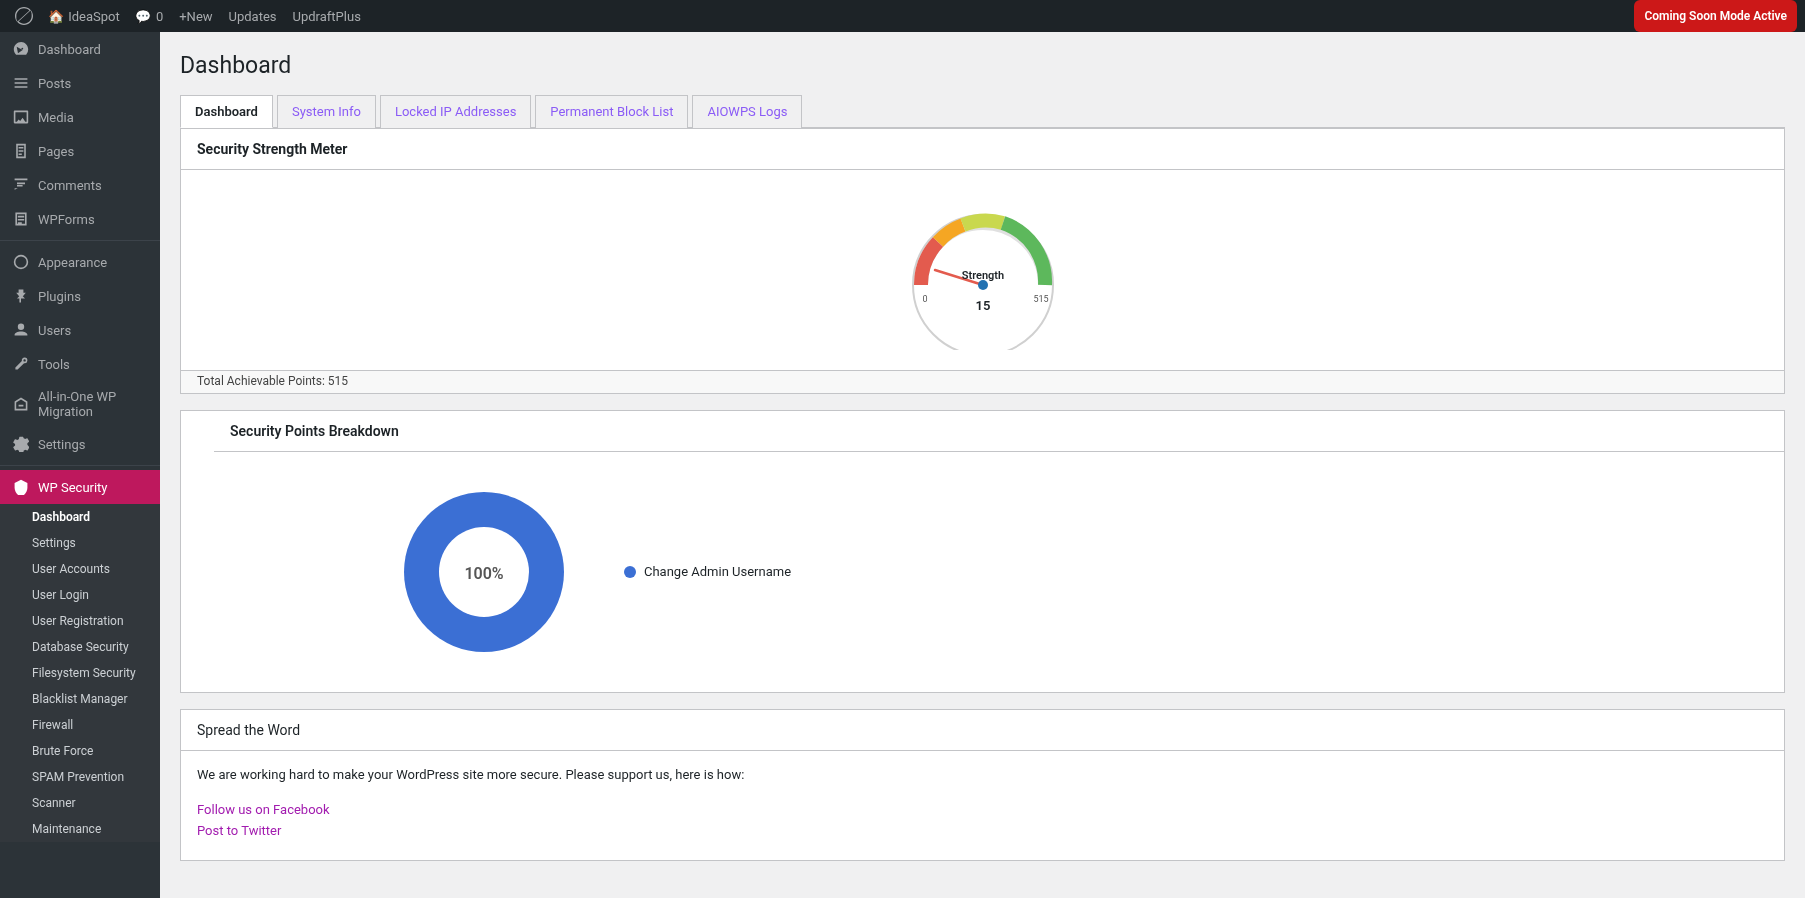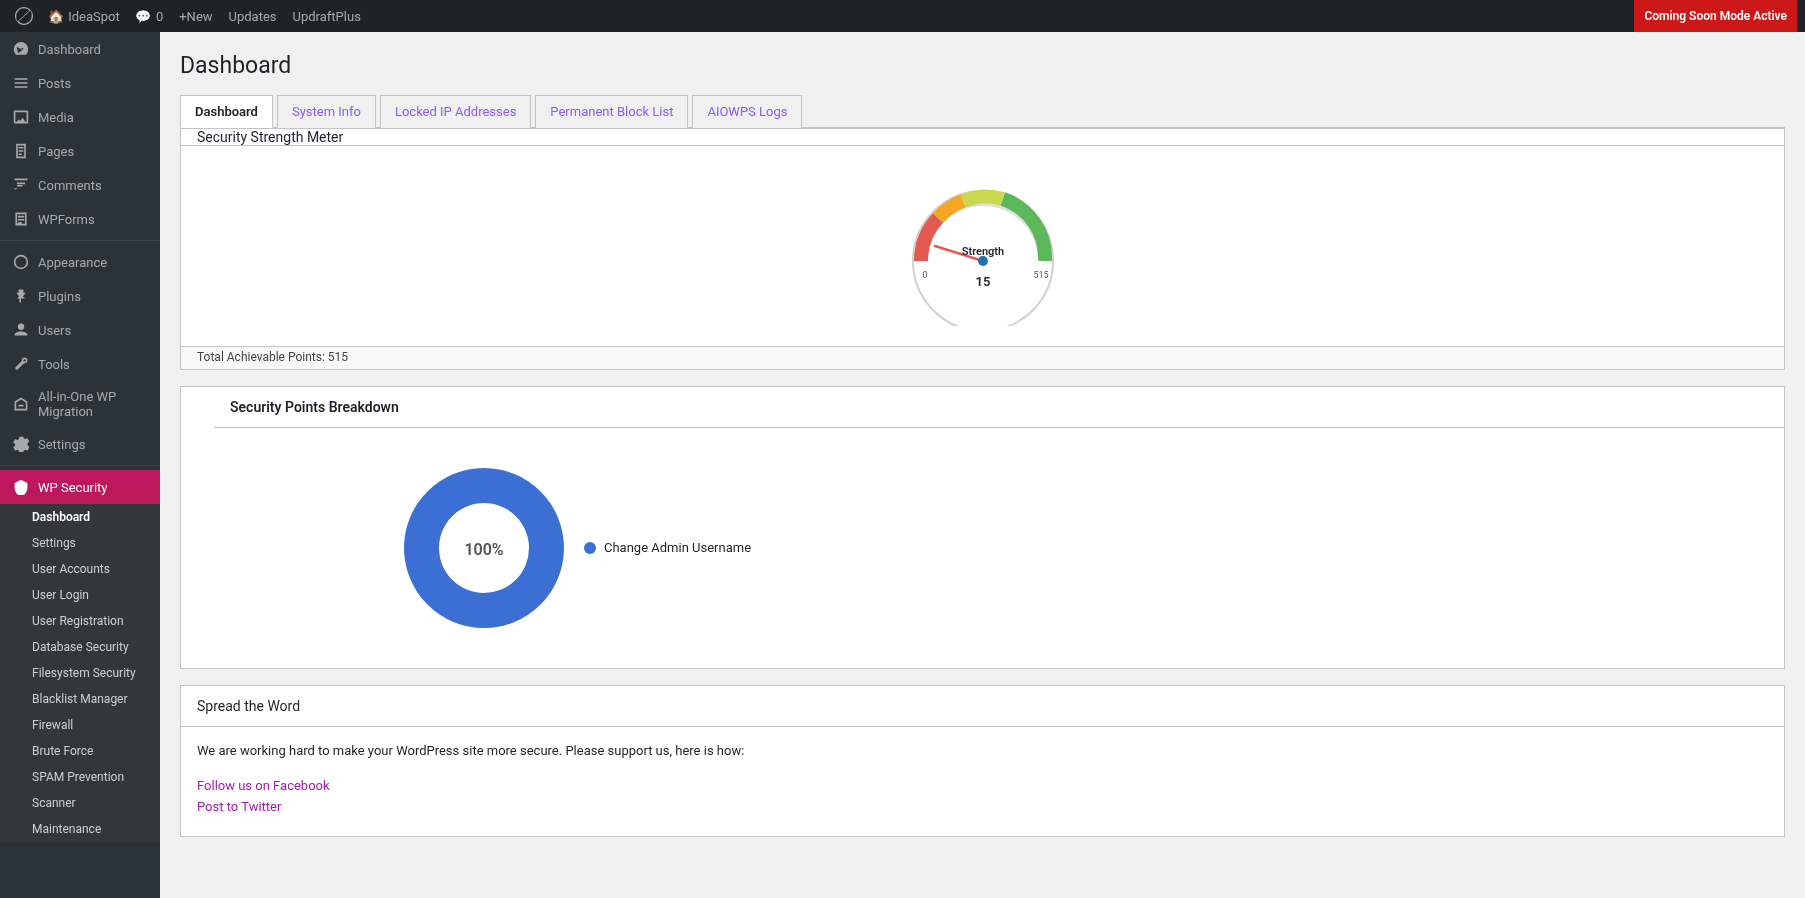--- a/index.html
+++ b/index.html
@@ -18,21 +18,21 @@
       top: 0; left: 0; right: 0;
       z-index: 9999;
       flex-shrink: 0;
     }
     .adminbar-logo { width: 32px; height: 32px; display: flex; align-items: center; justify-content: center; }
     .adminbar-logo svg { fill: #a7aaad; }
     .adminbar-item { padding: 0 8px; height: 32px; display: flex; align-items: center; color: #a7aaad; font-size: 13px; cursor: pointer; }
     .adminbar-site { color: #a7aaad; display: flex; align-items: center; gap: 4px; }
     .adminbar-comments { display: flex; align-items: center; gap: 4px; }
     .adminbar-right { margin-left: auto; }
-    .coming-soon-badge { background: #cc1818; color: #fff; padding: 4px 10px; font-size: 12px; font-weight: 600; height: 32px; display: flex; align-items: center; }
+    .coming-soon-badge { background: #cc1818; color: #fff; padding: 4px 10px; font-size: 12px; font-weight: 600; height: 32px; display: flex; align-items: center; border-radius: 6px; }
 
     
     #wp-wrap { display: flex; margin-top: 32px; height: calc(100vh - 32px); }
 
     
     #adminmenuback { width: 160px; background: #2c3338; flex-shrink: 0; overflow-y: auto; }
     #adminmenu { list-style: none; }
     .menu-item { display: flex; align-items: center; gap: 8px; padding: 8px 12px; color: #a7aaad; cursor: pointer; font-size: 13px; position: relative; }
     .menu-item.current { background: #be185d; color: #fff; }
     .menu-item .menu-icon { width: 18px; height: 18px; display: flex; align-items: center; justify-content: center; flex-shrink: 0; }
@@ -51,31 +51,31 @@
 
     h1.wp-heading { font-size: 23px; font-weight: 400; color: #1d2327; margin-bottom: 16px; }
 
     
     .nav-tab-wrapper { border-bottom: 1px solid #c3c4c7; margin-bottom: 0; display: flex; gap: 0; }
     .nav-tab { padding: 8px 14px; font-size: 13px; cursor: pointer; border: 1px solid #c3c4c7; border-bottom: none; background: #f0f0f1; color: #8b5cf6; margin-right: 4px; margin-bottom: -1px; }
     .nav-tab.nav-tab-active { background: #fff; border-bottom: 1px solid #fff; color: #1d2327; font-weight: 600; }
 
     
     .strength-meter-section { background: #fff; border: 1px solid #c3c4c7; }
-    .strength-meter-header { padding: 0 16px; border-bottom: 1px solid #c3c4c7; font-size: 14px; font-weight: 400; }
+    .strength-meter-header { padding: 12px 16px; border-bottom: 1px solid #c3c4c7; font-size: 14px; font-weight: 700; }
     .strength-meter-body { padding: 20px; display: flex; flex-direction: column; align-items: center; }
     .gauge-info { background: #f8f8f8; padding: 0 16px; border-top: 1px solid #c3c4c7; font-size: 12px; color: #444; line-height: 1.8; }
 
     
     .gauge-svg { width: 160px; height: 160px; }
 
     
     .breakdown-section { background: #fff; border: 1px solid #c3c4c7; margin-top: 16px; padding-left: 33px; }
     .breakdown-header { padding: 12px 16px; border-bottom: 1px solid #c3c4c7; font-size: 14px; font-weight: 600; }
-    .breakdown-body { padding: 20px; display: flex; align-items: center; }
+    .breakdown-body { padding: 20px; display: flex; align-items: center; gap: 40px; }
     .donut-container { position: relative; width: 200px; height: 200px; flex-shrink: 0; margin-left: 150px; }
     .legend { flex: 1; display: flex; flex-direction: column; gap: 8px; }
     .legend-item { display: flex; align-items: center; gap: 8px; font-size: 13px; }
     .legend-dot { width: 12px; height: 12px; border-radius: 50%; flex-shrink: 0; }
 
     
     .spread-section { background: #fff; border: 1px solid #c3c4c7; margin-top: 16px; }
     .spread-header { padding: 12px 16px; border-bottom: 1px solid #c3c4c7; font-size: 14px; font-weight: 400; }
     .spread-body { padding: 16px; }
     .spread-body p { font-size: 13px; color: #1d2327; margin-bottom: 20px; }

